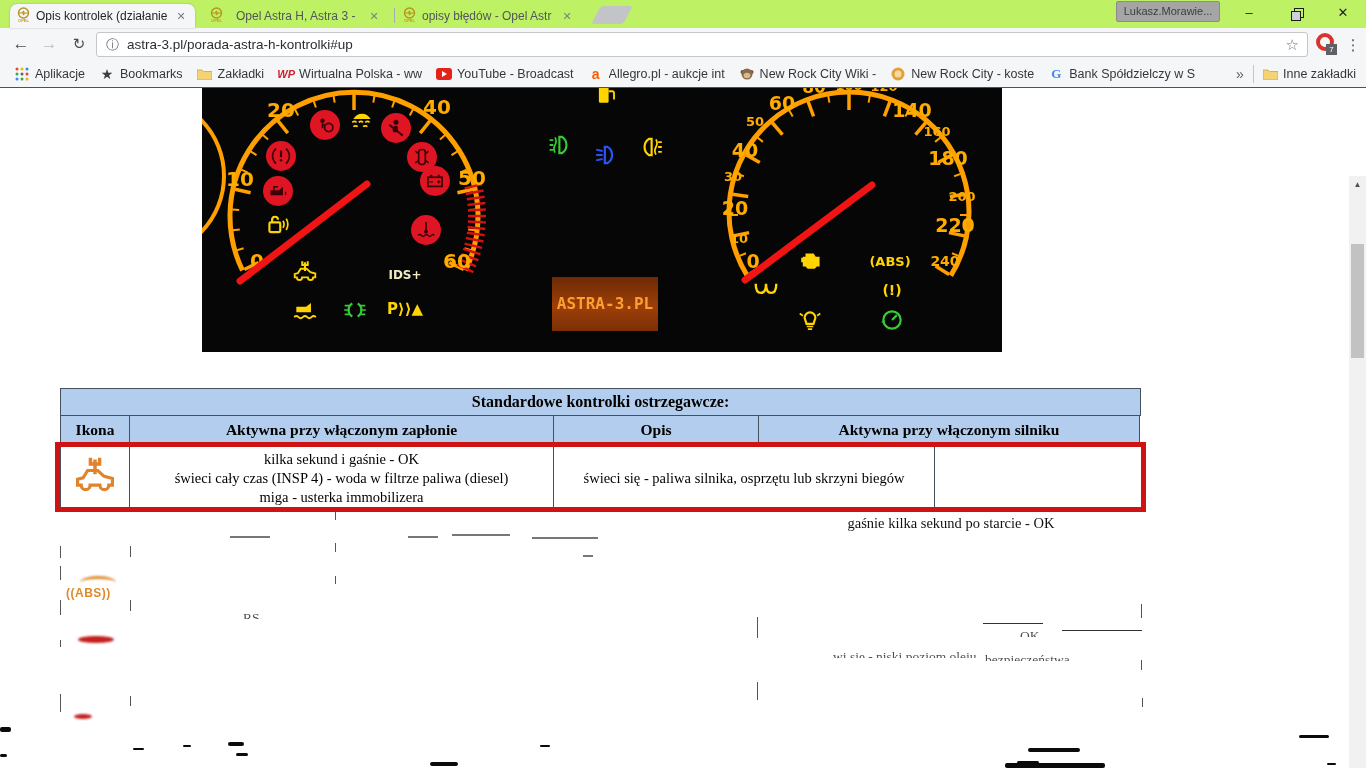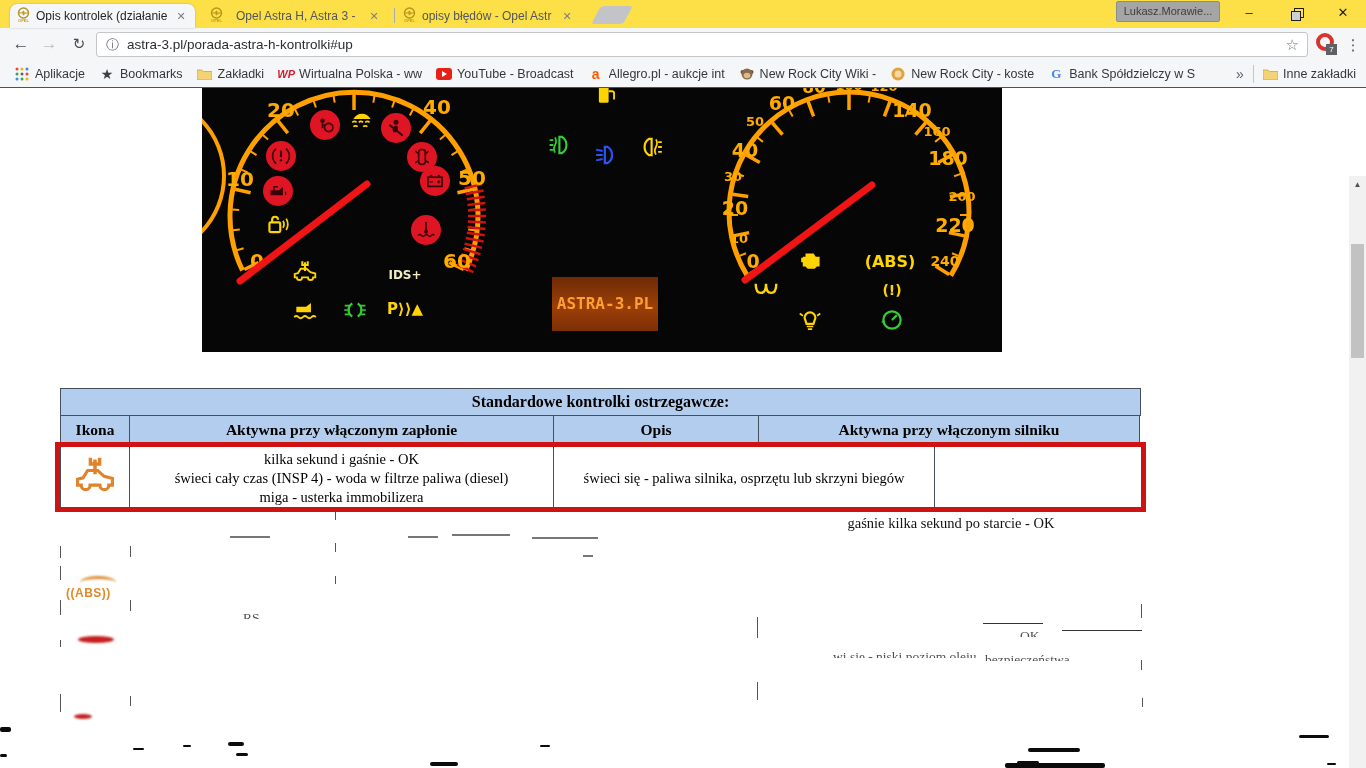--- a/index.html
+++ b/index.html
@@ -1,20 +1,20 @@
 <!DOCTYPE html>
 <html><head>
 <meta charset="utf-8">
 <style>
   html,body{margin:0;padding:0;background:#fff;}
   #screen{position:relative;width:1366px;height:768px;overflow:hidden;background:#fff;
           font-family:"Liberation Sans",sans-serif;}
 
   
-  #titlebar{position:absolute;left:0;top:0;width:1366px;height:28px;background:#fde047;}
+  #titlebar{position:absolute;left:0;top:0;width:1366px;height:28px;background:#bef264;}
   .tab{position:absolute;top:4px;height:24px;width:185px;display:flex;align-items:center;
        padding:0 6px;box-sizing:border-box;border-radius:7px 7px 0 0;font-size:12px;color:#52565c;}
   .tab.active{background:#f5f6f7;color:#22252a;box-shadow:0 0 2px rgba(0,0,0,.25);z-index:3;}
   .tab-title{flex:1;white-space:nowrap;overflow:hidden;margin-left:5px;}
   .tab-close{width:16px;text-align:center;font-size:11px;color:#7b7f85;cursor:default;}
   .tab-sep{position:absolute;top:8px;width:1px;height:15px;background:#a9abb0;}
   #newtab-btn{position:absolute;left:596px;top:6px;width:32px;height:18px;background:#c3c4c8;
               transform:skewX(-28deg);border-radius:3px;}
   #profile-chip{position:absolute;left:1116px;top:1px;width:102px;height:19px;background:#a5a5a5;
                 border:1px solid #8c8c8c;border-radius:2px;color:#3d3d3d;font-size:11px;
@@ -477,21 +477,21 @@
           </div>
           <div class="dash-icon green" style="left: 690px; top: 232px;">
             <svg width="26" height="26" viewBox="0 0 24 24">
               <circle cx="12" cy="12" r="8" fill="none" stroke="currentColor" stroke-width="2"></circle>
               <path d="M12 12l4.5-4.5" stroke="currentColor" stroke-width="2"></path>
               <path d="M5 11.5L2 14l3.6 1z" fill="currentColor"></path>
             </svg>
           </div>
           <div class="dash-text" style="left: 203px; top: 187px; font-size: 12px; color: rgb(242, 237, 192);">IDS+</div>
           <div class="dash-text" style="left: 203px; top: 221px; font-size: 15px; color: rgb(255, 212, 0);">P⟩⟩▲</div>
-          <div class="dash-text" style="left: 688px; top: 173px; font-size: 16px; color: rgb(255, 212, 0);">(ABS)</div>
+          <div class="dash-text" style="left: 688px; top: 173px; font-size: 13px; color: rgb(255, 212, 0);">(ABS)</div>
           <div class="dash-text" style="left: 690px; top: 202px; font-size: 14px; color: rgb(255, 212, 0);">(!)</div>
         </div>
       <div id="brand-plate">ASTRA-3.PL</div>
     </div>
 
     <div id="ktable">
       <div class="t-title">Standardowe kontrolki ostrzegawcze:</div>
       <div class="t-headrow" id="t-headrow">
           <div class="t-h" style="width: 70px;">Ikona</div>
           <div class="t-h" style="width: 425px;">Aktywna przy włączonym zapłonie</div>

